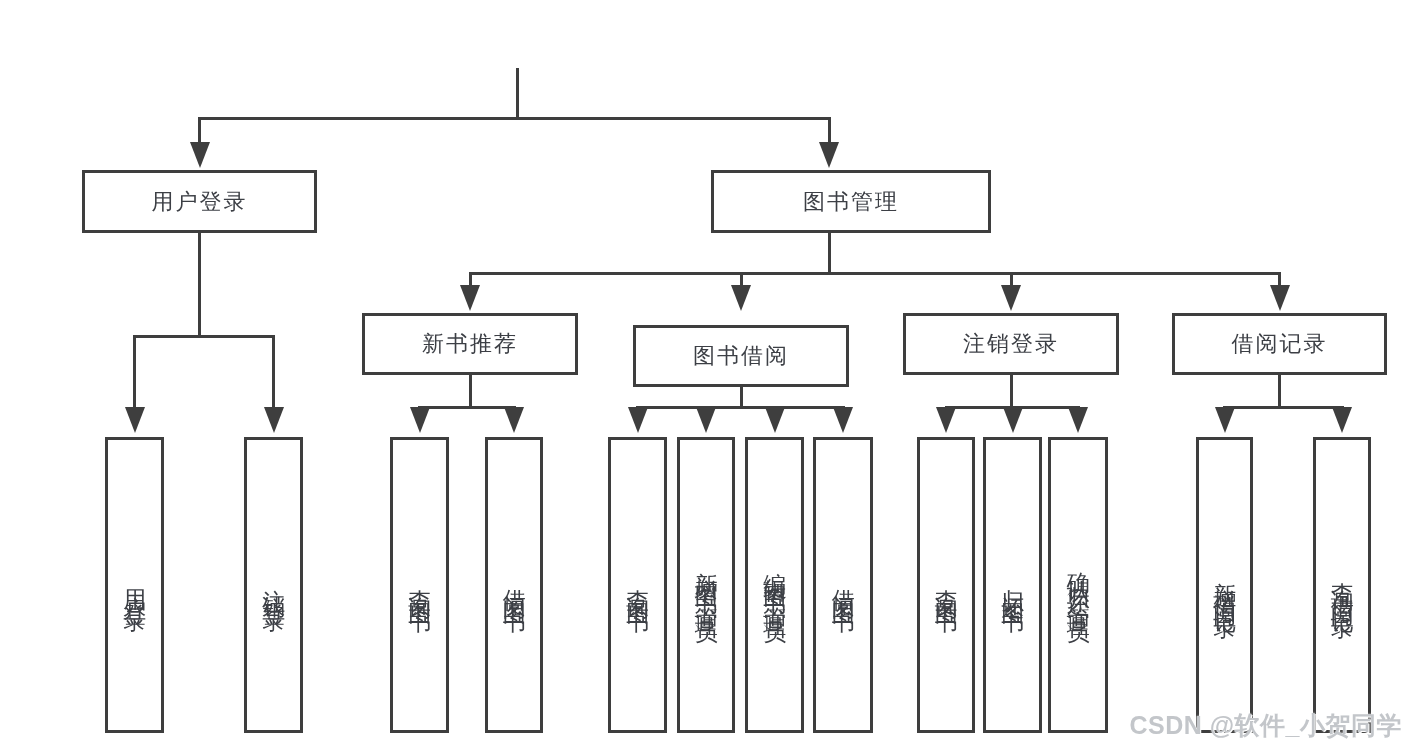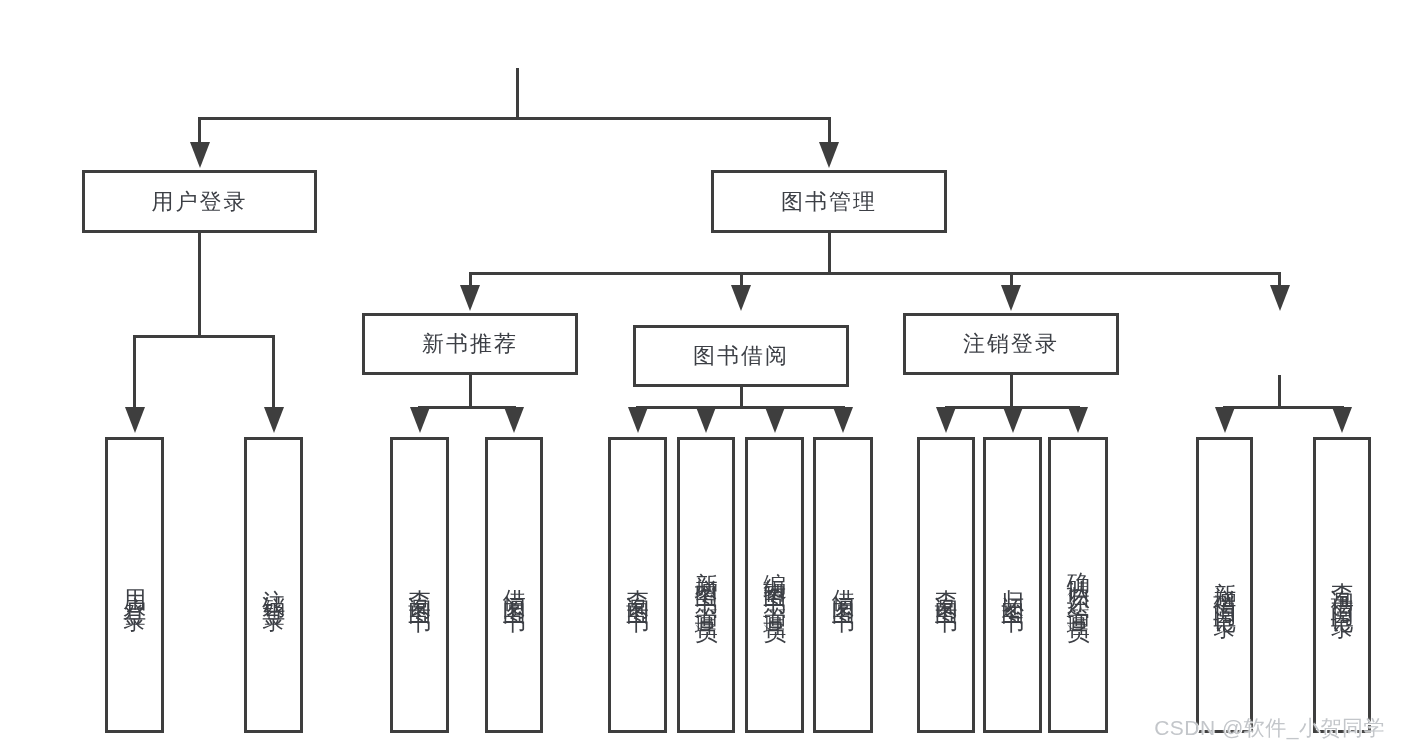--- a/index.html
+++ b/index.html
@@ -34,27 +34,28 @@
   .seg { position: absolute; }
   .arrow {
     position: absolute;
     width: 0;
     height: 0;
     border-left: 10px solid transparent;
     border-right: 10px solid transparent;
   }
   #watermark {
     position: absolute;
-    right: 20px;
+    right: 3px;
     bottom: 5px;
-    font-size: 21px;
+    font-size: 25px;
     letter-spacing: 0.5px;
     white-space: nowrap;
     text-shadow: 0 0 2px #ffffff, 1px 1px 0 #ffffff;
     z-index: 50;
+    font-weight: bold;
   }
 </style>
 </head>
 <body>
 
 <div id="canvas" style="background: rgb(255, 255, 255);">
   <span id="watermark" style="color: rgb(195, 198, 202);">CSDN @软件_小贺同学</span>
 <div class="seg" style="left: 516px; top: 68px; width: 3px; height: 52px; background: rgb(62, 62, 62);"></div>
     <div class="seg" style="left: 198px; top: 117px; width: 632.5px; height: 3px; background: rgb(62, 62, 62);"></div>
     <div class="seg" style="left: 198px; top: 117px; width: 3px; height: 28px; background: rgb(62, 62, 62);"></div>
@@ -103,31 +104,34 @@
     <div class="arrow" style="left: 1068px; top: 407px; border-top: 26px solid rgb(62, 62, 62);"></div>
     <div class="seg" style="left: 1278px; top: 375px; width: 3px; height: 34px; background: rgb(62, 62, 62);"></div>
     <div class="seg" style="left: 1223px; top: 406px; width: 120.5px; height: 3px; background: rgb(62, 62, 62);"></div>
     <div class="seg" style="left: 1223px; top: 406px; width: 3px; height: 4px; background: rgb(62, 62, 62);"></div>
     <div class="arrow" style="left: 1214.5px; top: 407px; border-top: 26px solid rgb(62, 62, 62);"></div>
     <div class="seg" style="left: 1340.5px; top: 406px; width: 3px; height: 4px; background: rgb(62, 62, 62);"></div>
     <div class="arrow" style="left: 1332px; top: 407px; border-top: 26px solid rgb(62, 62, 62);"></div>
     <div class="node h" style="left: 82px; top: 170px; width: 235px; height: 63px; border: 3px solid rgb(62, 62, 62); background: rgb(255, 255, 255); color: rgb(60, 63, 69);">
       <span class="lbl">用户登录</span>
     </div>
-    <div class="node h" style="left: 711px; top: 170px; width: 236px; height: 63px; border: 3px solid rgb(62, 62, 62); background: rgb(255, 255, 255); color: rgb(60, 63, 69);">
+    <div class="node h" style="left: 711px; top: 170px; width: 280px; height: 63px; border: 3px solid rgb(62, 62, 62); background: rgb(255, 255, 255); color: rgb(60, 63, 69);">
       <span class="lbl">图书管理</span>
     </div>
     <div class="node h" style="left: 362px; top: 313px; width: 216px; height: 62px; border: 3px solid rgb(62, 62, 62); background: rgb(255, 255, 255); color: rgb(60, 63, 69);">
       <span class="lbl">新书推荐</span>
     </div>
     <div class="node h" style="left: 633px; top: 313px; width: 216px; height: 62px; border: 3px solid rgb(62, 62, 62); background: rgb(255, 255, 255); color: rgb(60, 63, 69); margin-top: 12px;">
       <span class="lbl">图书借阅</span>
     </div>
     <div class="node h" style="left: 903px; top: 313px; width: 216px; height: 62px; border: 3px solid rgb(62, 62, 62); background: rgb(255, 255, 255); color: rgb(60, 63, 69);">
       <span class="lbl">注销登录</span>
+    </div>
+    <div class="node h" style="left: 1172px; top: 313px; width: 215px; height: 62px; border: 3px solid rgb(62, 62, 62); background: rgb(255, 255, 255); color: rgb(60, 63, 69);">
+      <span class="lbl">借阅记录</span>
     </div>
     <div class="node v" style="left: 105px; top: 437px; width: 59px; height: 296px; border: 3px solid rgb(62, 62, 62); background: rgb(255, 255, 255); color: rgb(60, 63, 69);">
       <span class="lbl">用户登录</span>
     </div>
     <div class="node v" style="left: 244px; top: 437px; width: 59px; height: 296px; border: 3px solid rgb(62, 62, 62); background: rgb(255, 255, 255); color: rgb(60, 63, 69);">
       <span class="lbl">注销登录</span>
     </div>
     <div class="node v" style="left: 390px; top: 437px; width: 59px; height: 296px; border: 3px solid rgb(62, 62, 62); background: rgb(255, 255, 255); color: rgb(60, 63, 69);">
       <span class="lbl">查询图书</span>
     </div>

